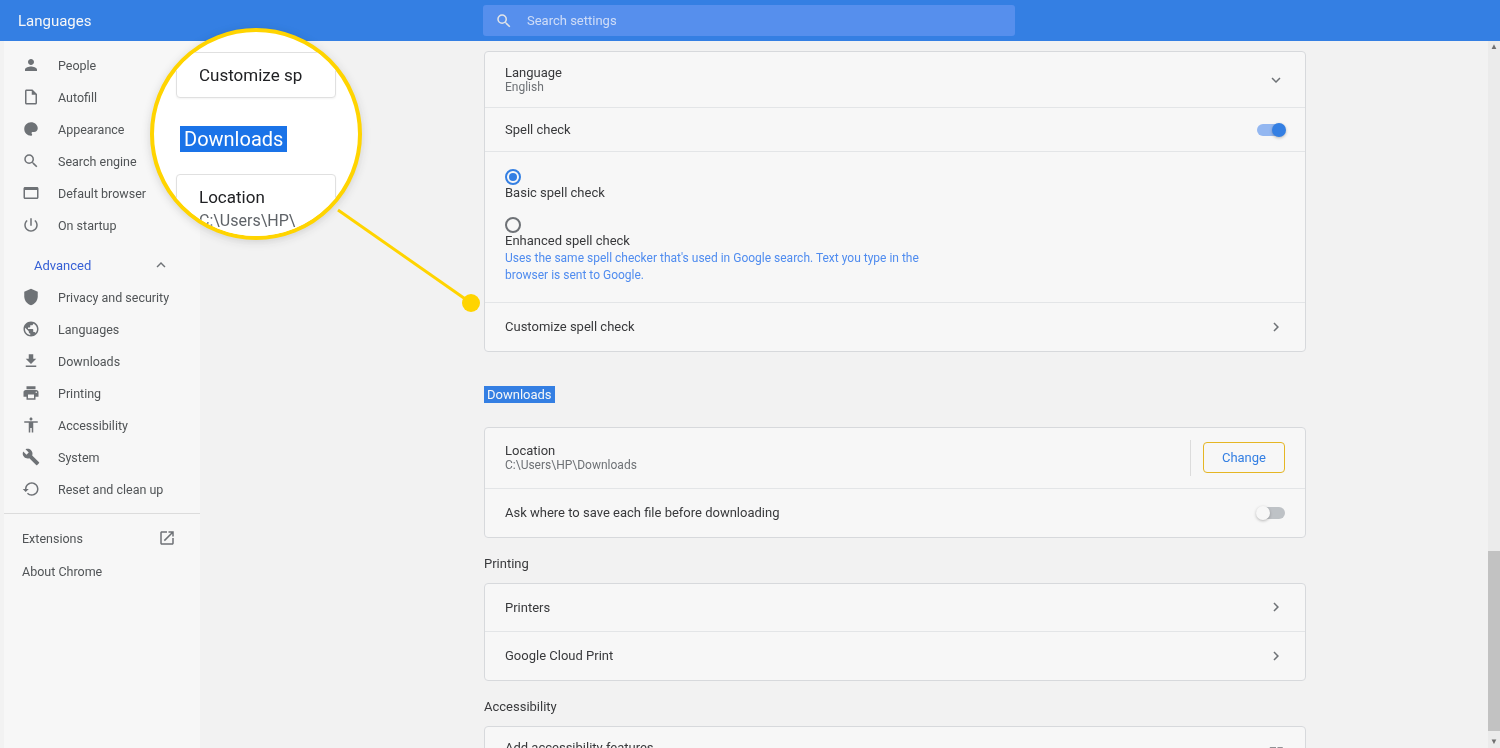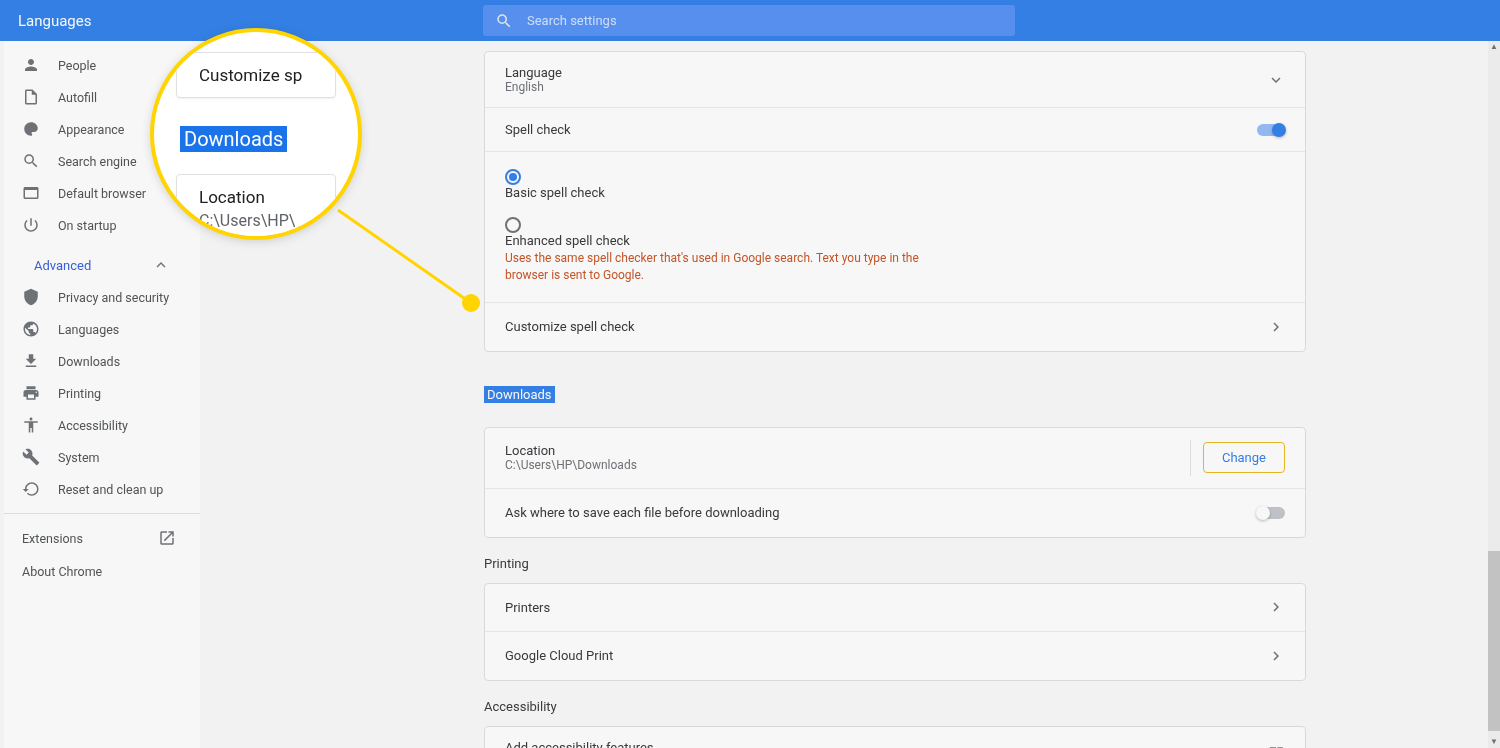--- a/index.html
+++ b/index.html
@@ -36,21 +36,21 @@
 
   .section-title { font-size: 13px; color: #202124; margin: 16px 0 12px 0; }
   .section-title.highlight { background: #1a73e8; color: #fff; padding: 1px 3px; display: inline-block; }
 
   .radio-row { padding: 8px 20px 8px 20px; display: flex; align-items: flex-start; flex-direction: column; }
   .radio { width: 16px; height: 16px; border: 2px solid #5f6368; border-radius: 50%; margin-right: 18px; margin-top: 1px; flex-shrink: 0; position: relative; }
   .radio.checked { border-color: #1a73e8; }
   .radio.checked::after { content: ''; position: absolute; inset: 2px; background: #1a73e8; border-radius: 50%; }
   .radio-text { flex: 1; }
   .radio-label { font-size: 13px; color: #202124; }
-  .radio-desc { font-size: 12px; color: #c2410c; margin-top: 2px; max-width: 420px; line-height: 1.4; }
+  .radio-desc { font-size: 12px; color: #3b82f6; margin-top: 2px; max-width: 420px; line-height: 1.4; }
 
   .toggle { width: 28px; height: 12px; background: #bdc1c6; border-radius: 6px; position: relative; cursor: pointer; }
   .toggle::after { content: ''; position: absolute; width: 14px; height: 14px; background: #fff; border-radius: 50%; top: -1px; left: -1px; box-shadow: 0 1px 3px rgba(0,0,0,0.3); }
   .toggle.on { background: #8ab4f8; }
   .toggle.on::after { left: auto; right: -1px; background: #1a73e8; }
 
   .spell-head { padding: 14px 20px; display: flex; align-items: center; justify-content: space-between; border-bottom: 1px solid #e8eaed; }
   .spell-body { padding: 8px 0 10px 0; border-bottom: 1px solid #e8eaed; }
 
   .location-row { display: flex; align-items: center; padding: 12px 20px; border-bottom: 1px solid #e8eaed; }

